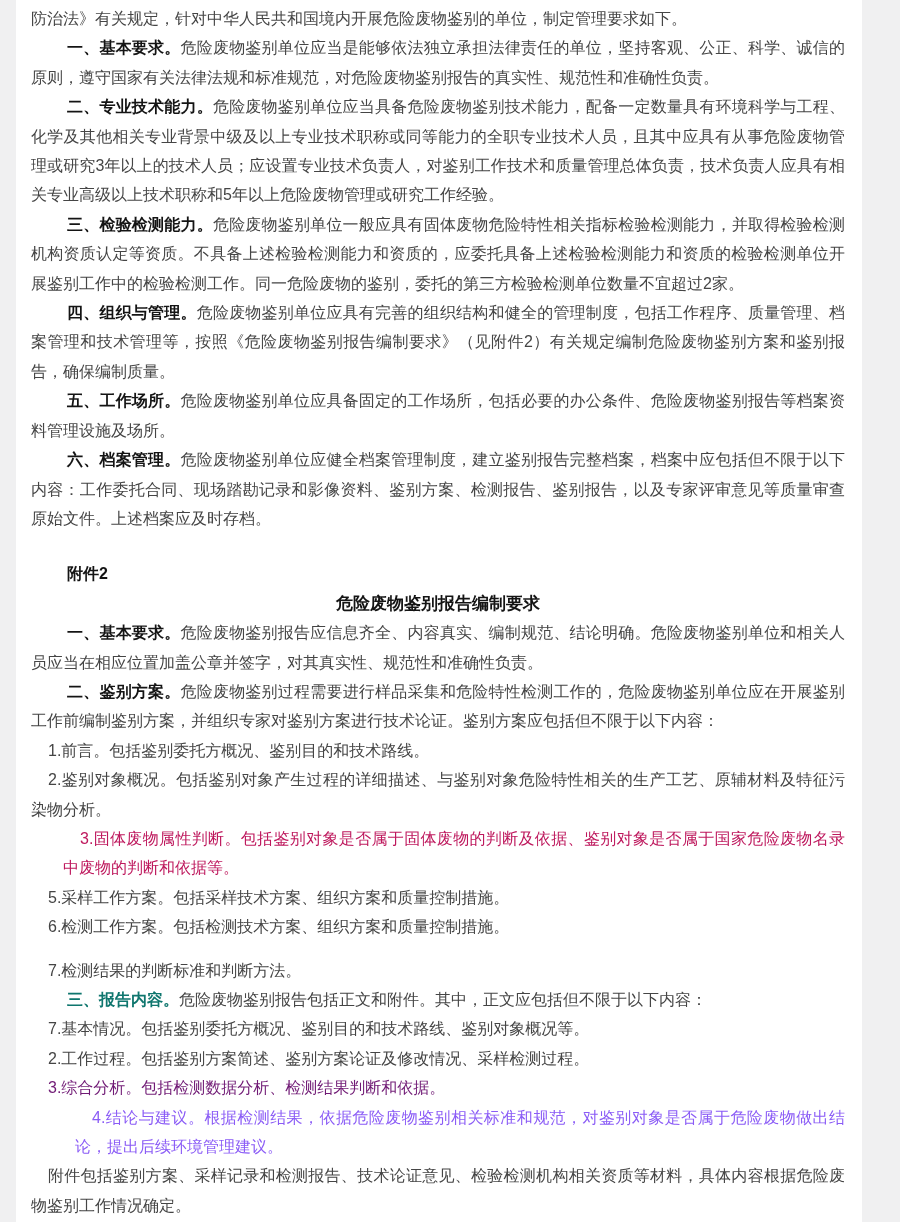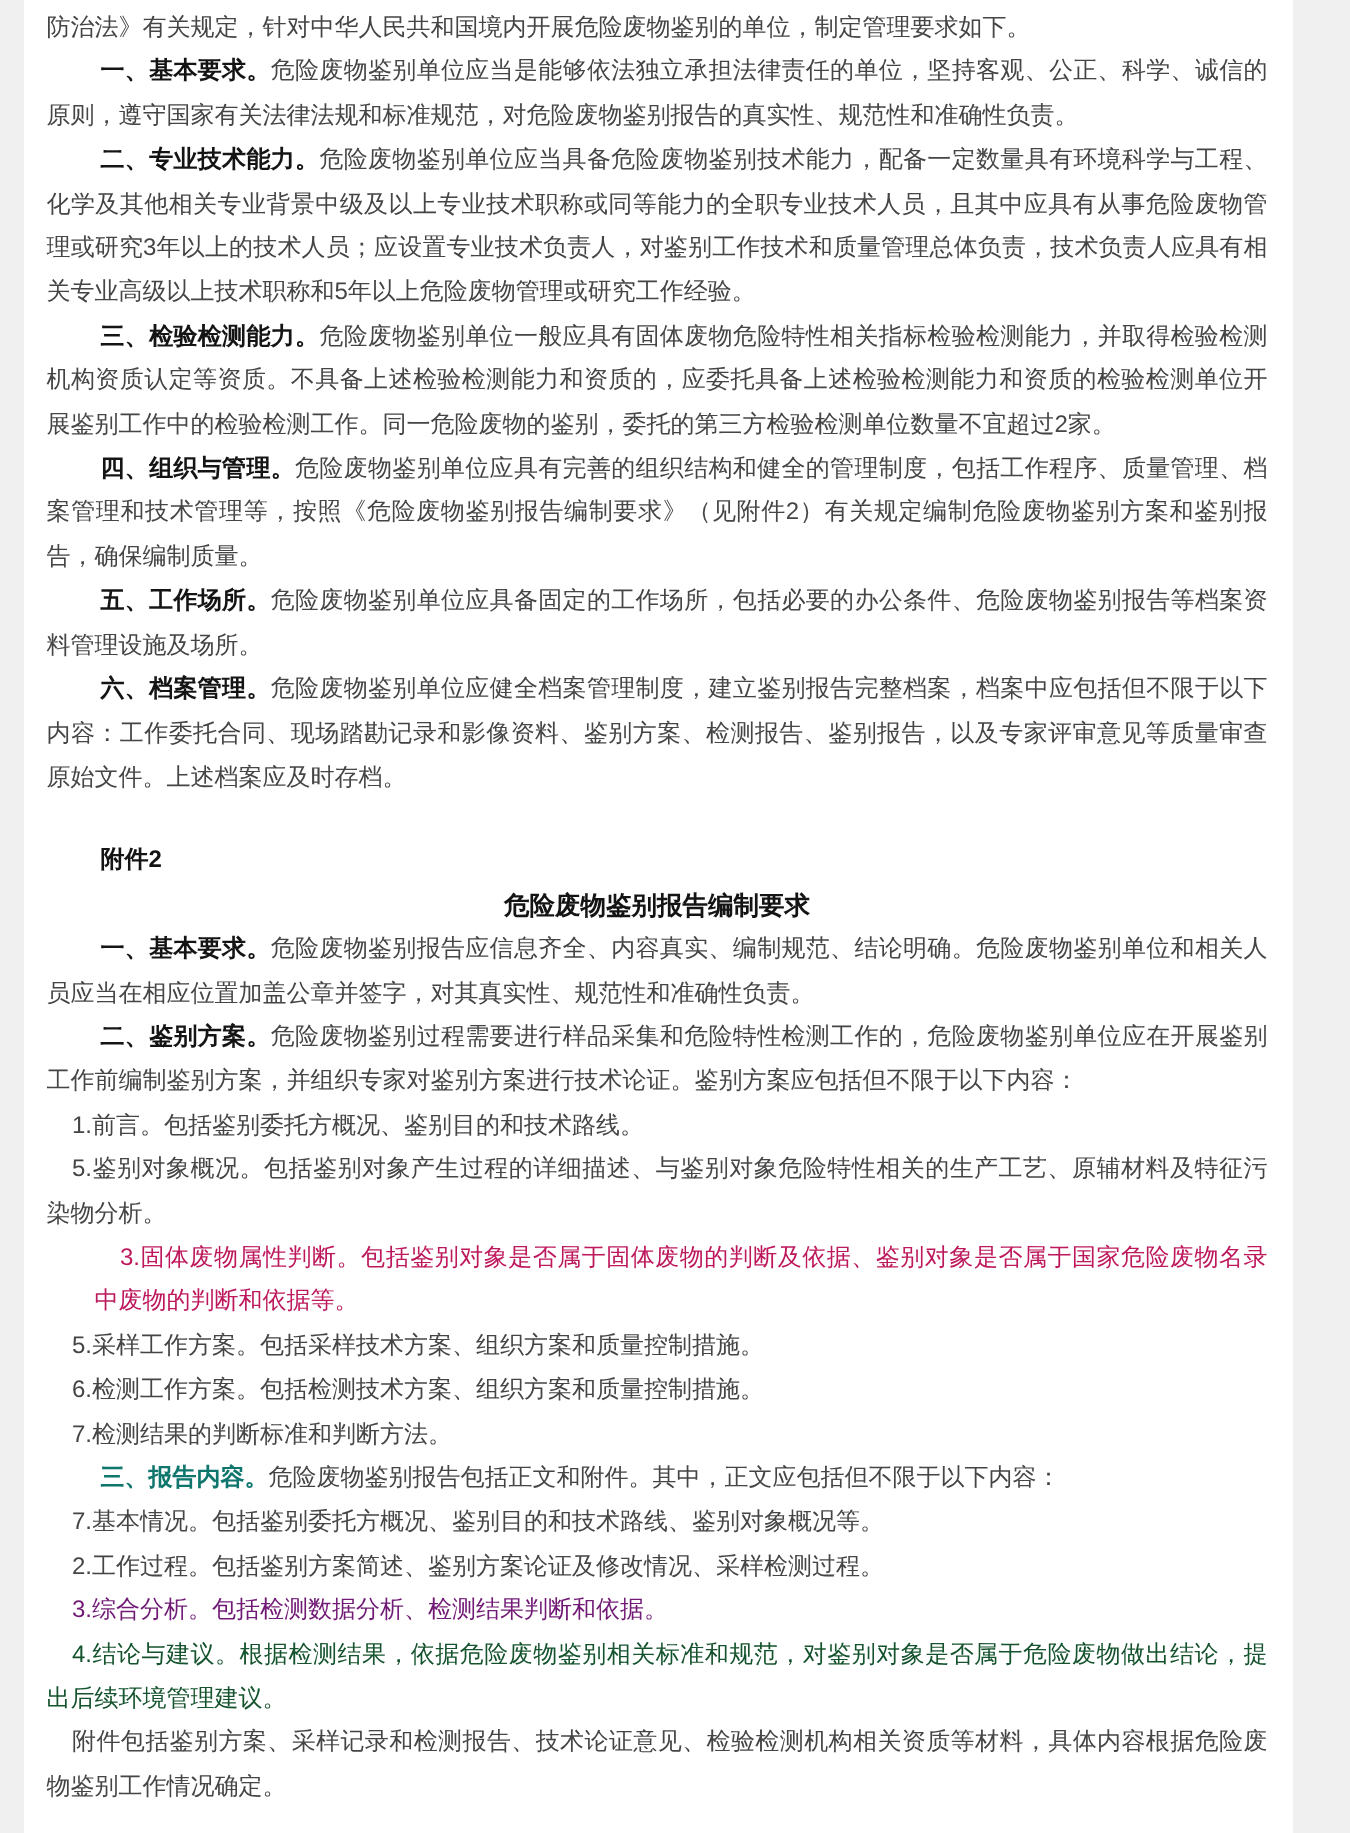--- a/index.html
+++ b/index.html
@@ -69,27 +69,27 @@
 
   <p class="attach-label" style="color: rgb(20, 20, 20);">附件2</p>
 
   <p class="doc-title" style="color: rgb(20, 20, 20);">危险废物鉴别报告编制要求</p>
 
   <p class="section" style="color: rgb(69, 69, 69);"><strong class="lead" style="color: rgb(20, 20, 20);">一、基本要求。</strong><span>危险废物鉴别报告应信息齐全、内容真实、编制规范、结论明确。危险废物鉴别单位和相关人员应当在相应位置加盖公章并签字，对其真实性、规范性和准确性负责。</span></p>
 
   <p class="section" style="color: rgb(69, 69, 69);"><strong class="lead" style="color: rgb(20, 20, 20);">二、鉴别方案。</strong><span>危险废物鉴别过程需要进行样品采集和危险特性检测工作的，危险废物鉴别单位应在开展鉴别工作前编制鉴别方案，并组织专家对鉴别方案进行技术论证。鉴别方案应包括但不限于以下内容：</span></p>
 
   <p class="item" style="color: rgb(69, 69, 69);">1.前言。包括鉴别委托方概况、鉴别目的和技术路线。</p>
-  <p class="item" style="color: rgb(69, 69, 69);">5.鉴别对象概况。包括鉴别对象产生过程的详细描述、与鉴别对象危险特性相关的生产工艺、原辅材料及特征污染物分析。</p>
+  <p class="item" style="color: rgb(69, 69, 69);">2.鉴别对象概况。包括鉴别对象产生过程的详细描述、与鉴别对象危险特性相关的生产工艺、原辅材料及特征污染物分析。</p>
   <p class="item" style="color: #be185d; margin-left: 32px;">3.固体废物属性判断。包括鉴别对象是否属于固体废物的判断及依据、鉴别对象是否属于国家危险废物名录中废物的判断和依据等。</p>
   <p class="item" style="color: rgb(69, 69, 69);">5.采样工作方案。包括采样技术方案、组织方案和质量控制措施。</p>
   <p class="item" style="color: rgb(69, 69, 69);">6.检测工作方案。包括检测技术方案、组织方案和质量控制措施。</p>
-  <p class="item" style="color: rgb(69, 69, 69);">7.检测结果的判断标准和判断方法。</p>
+  <p class="item" style="color: rgb(69, 69, 69); margin-top: 14px;">7.检测结果的判断标准和判断方法。</p>
 
   <p class="section" style="color: rgb(69, 69, 69);"><strong class="lead" style="color: #0f766e;">三、报告内容。</strong><span>危险废物鉴别报告包括正文和附件。其中，正文应包括但不限于以下内容：</span></p>
 
   <p class="item" style="color: rgb(69, 69, 69);">7.基本情况。包括鉴别委托方概况、鉴别目的和技术路线、鉴别对象概况等。</p>
   <p class="item" style="color: rgb(69, 69, 69);">2.工作过程。包括鉴别方案简述、鉴别方案论证及修改情况、采样检测过程。</p>
   <p class="item" style="color: #701a75;">3.综合分析。包括检测数据分析、检测结果判断和依据。</p>
-  <p class="item" style="color: #14532d;">4.结论与建议。根据检测结果，依据危险废物鉴别相关标准和规范，对鉴别对象是否属于危险废物做出结论，提出后续环境管理建议。</p>
+  <p class="item" style="color: #8b5cf6; margin-left: 44px;">4.结论与建议。根据检测结果，依据危险废物鉴别相关标准和规范，对鉴别对象是否属于危险废物做出结论，提出后续环境管理建议。</p>
   <p class="item" style="color: rgb(69, 69, 69);">附件包括鉴别方案、采样记录和检测报告、技术论证意见、检验检测机构相关资质等材料，具体内容根据危险废物鉴别工作情况确定。</p>
 
 </div>
 
 </body></html>

